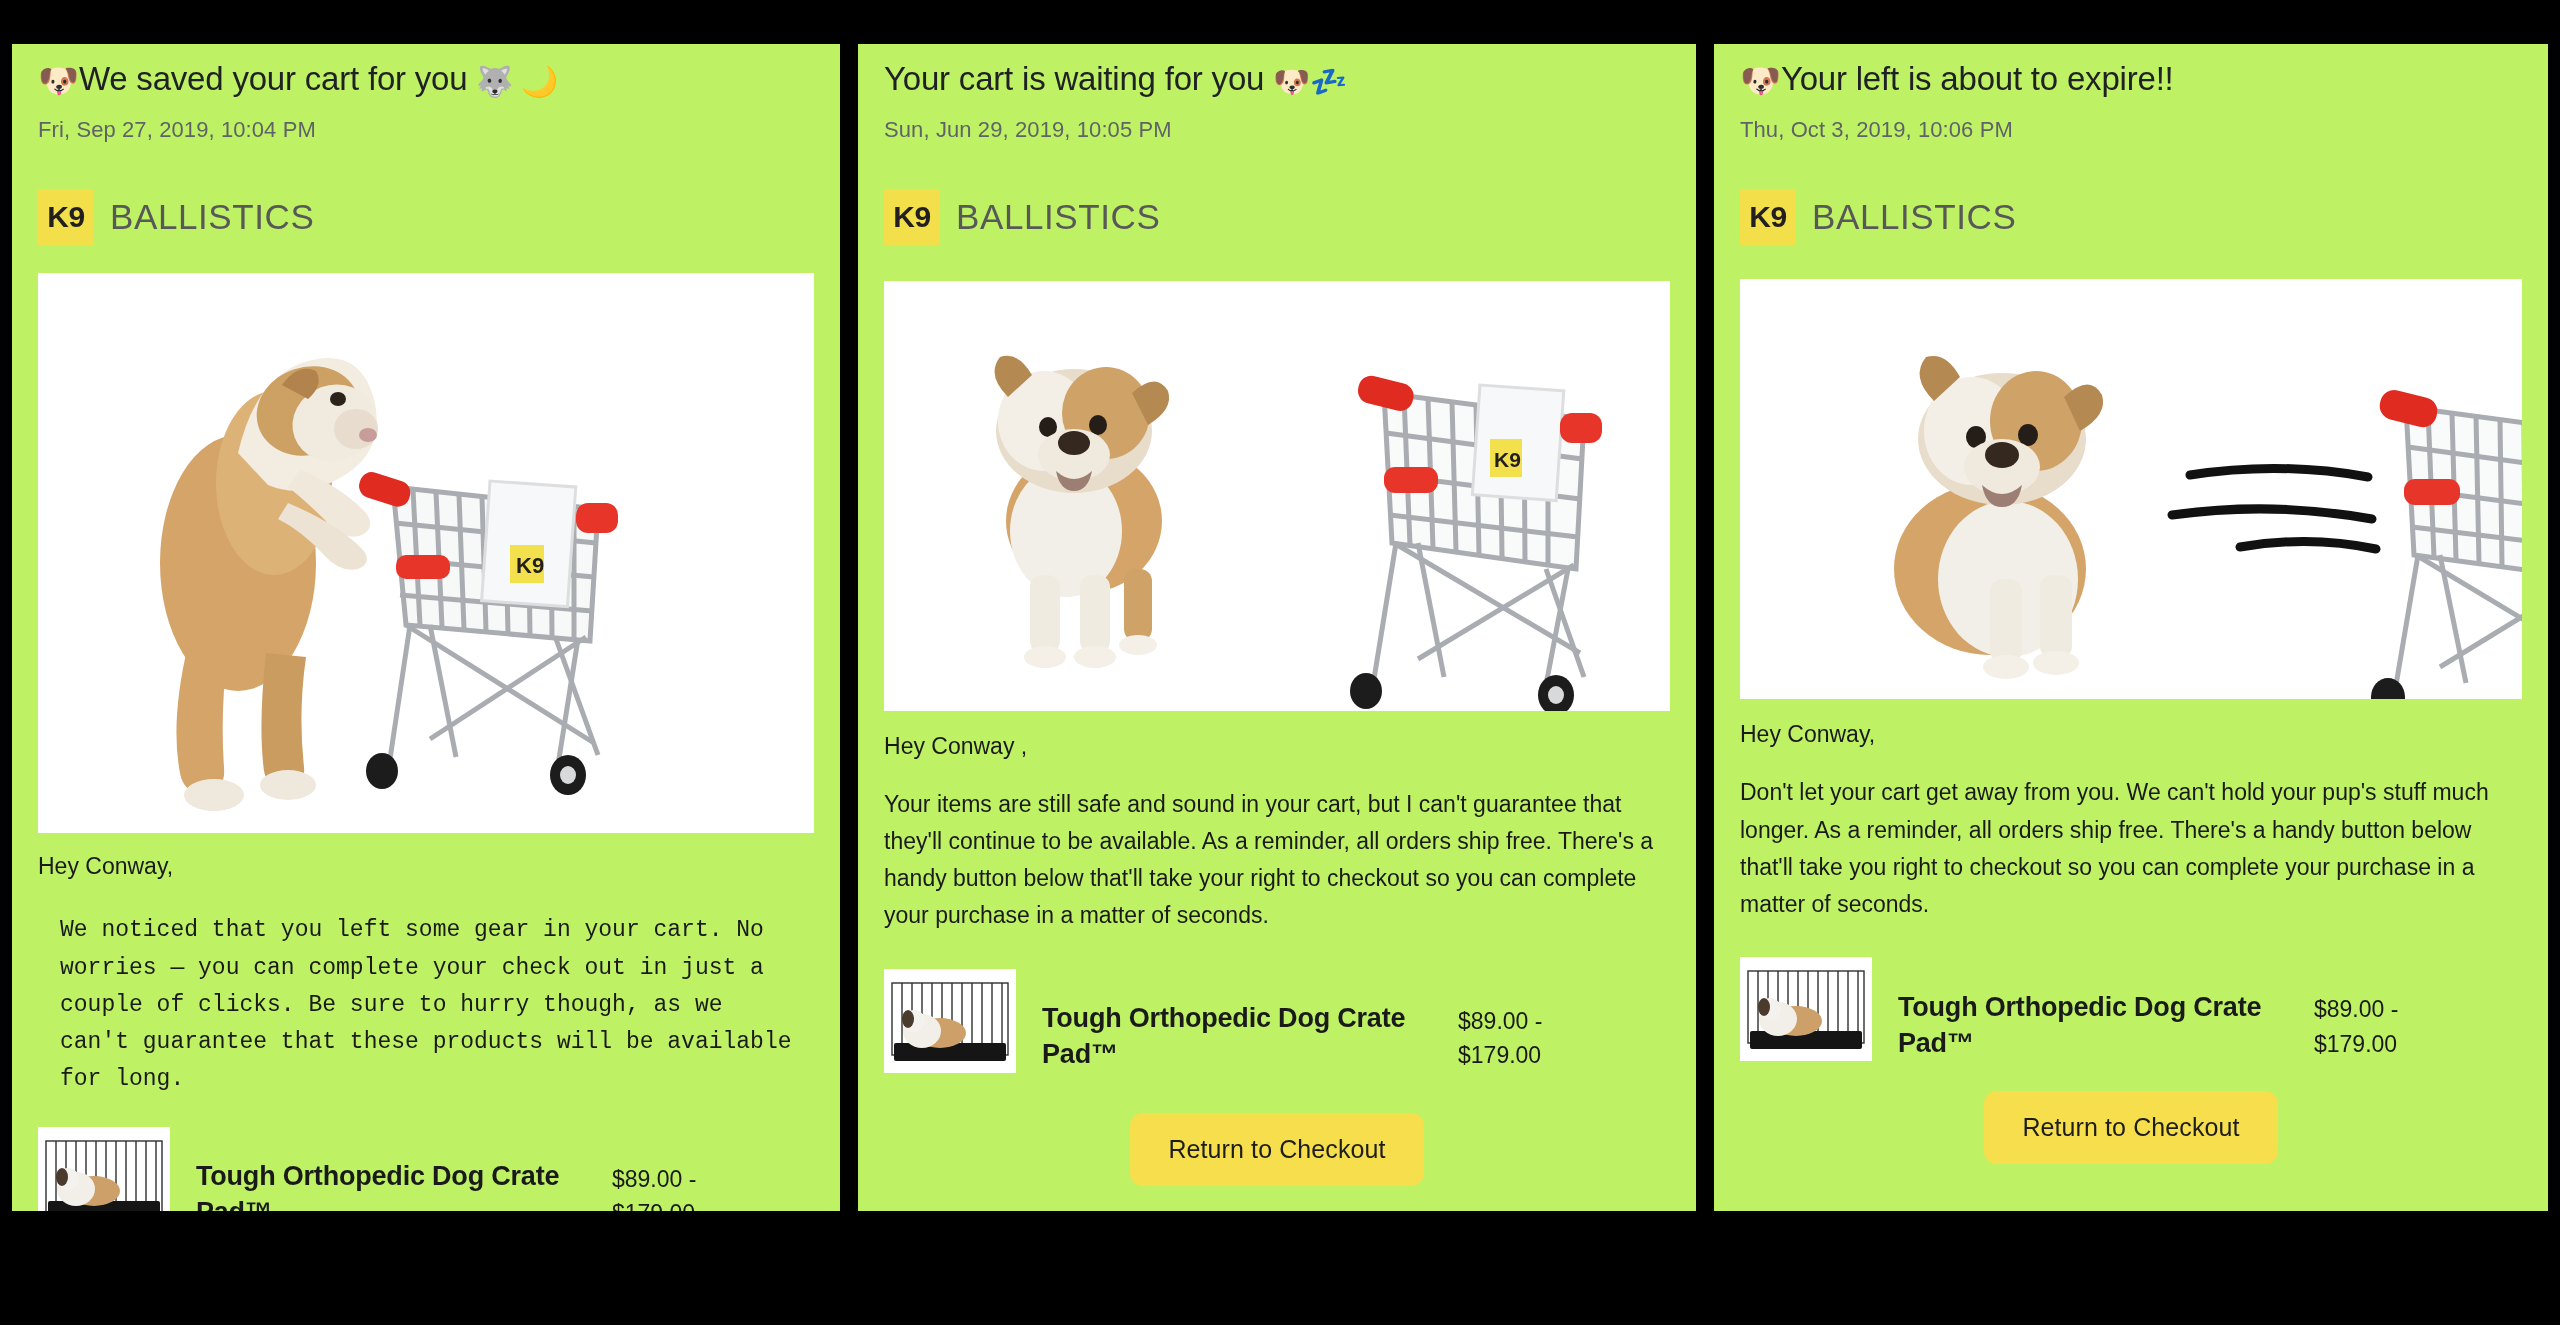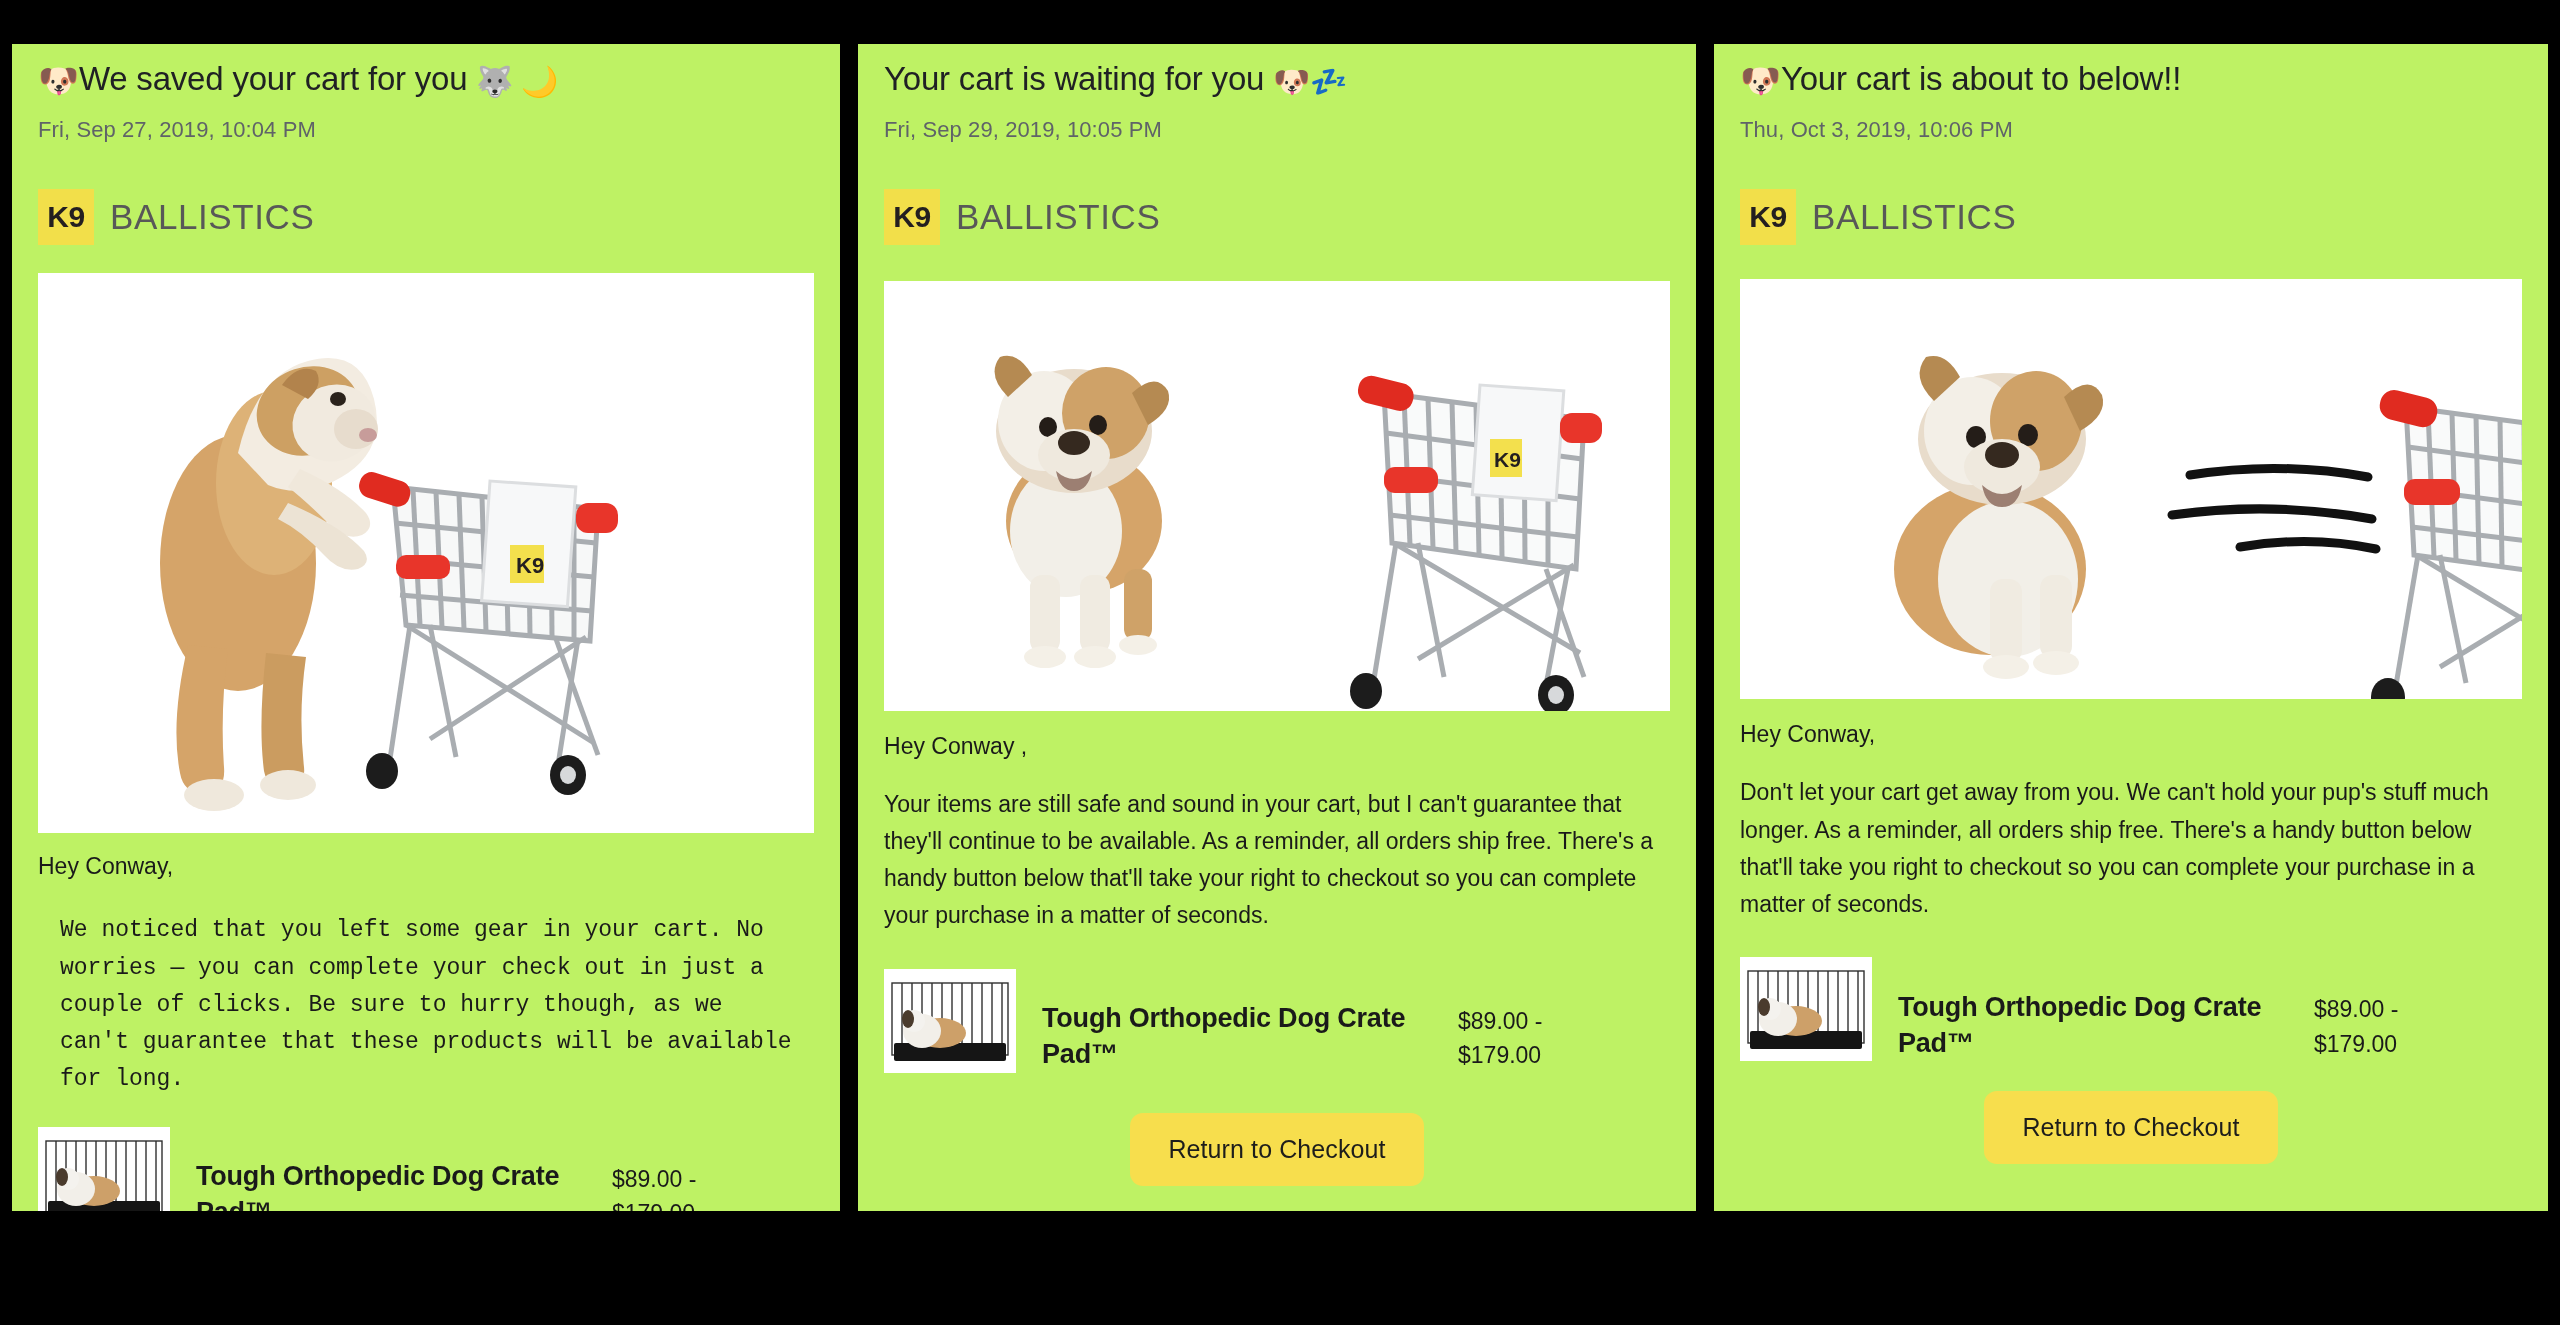--- a/index.html
+++ b/index.html
@@ -322,21 +322,21 @@
   </div>
 
   <div class="panel p2">
     <div class="panel-inner">
 
       <div class="mail-subject">
         <span>Your cart is waiting for you</span>
         <span class="emoji sm">🐶💤</span>
       </div>
 
-      <div class="mail-date">Fri, Sep 29, 2019, 10:05 PM</div>
+      <div class="mail-date">Sun, Jun 29, 2019, 10:05 PM</div>
 
       <div class="brand">
         <div class="brand-mark">K9</div>
         <div class="brand-name">BALLISTICS</div>
       </div>
 
       <div class="hero h2">
         <svg width="790" height="430" viewBox="0 0 790 430">
 
           <ellipse cx="200" cy="240" rx="78" ry="72" fill="#d5a469"></ellipse>
@@ -432,21 +432,21 @@
         <button class="cta">Return to Checkout</button>
       </div>
 
     </div>
   </div>
 
   <div class="panel p3">
     <div class="panel-inner">
 
       <div class="mail-subject">
-        <span class="emoji">🐶</span><span>Your cart is about to below!!</span>
+        <span class="emoji">🐶</span><span>Your left is about to expire!!</span>
       </div>
 
       <div class="mail-date">Thu, Oct 3, 2019, 10:06 PM</div>
 
       <div class="brand">
         <div class="brand-mark">K9</div>
         <div class="brand-name">BALLISTICS</div>
       </div>
 
       <div class="hero h3">

